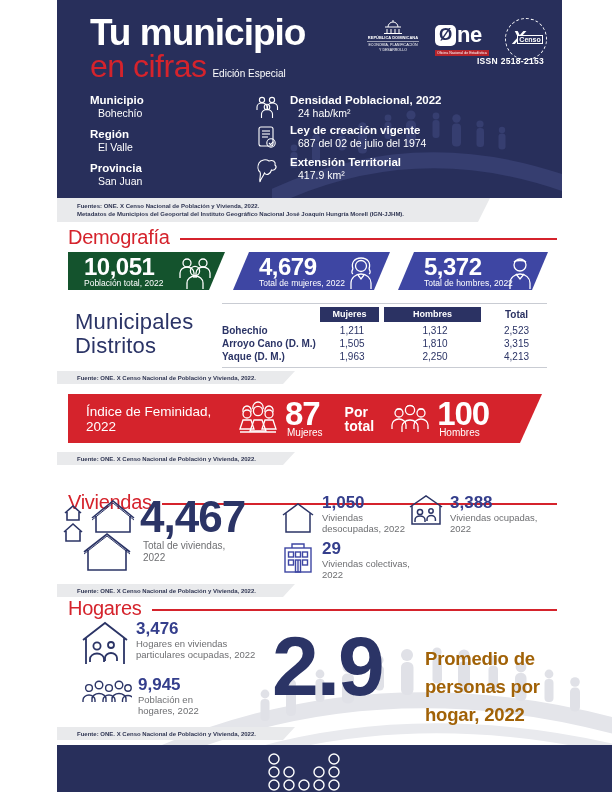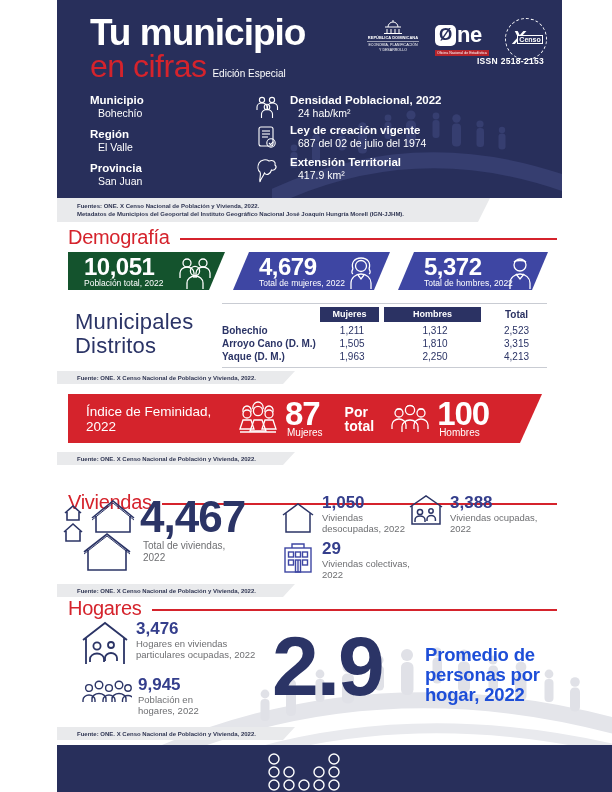--- a/index.html
+++ b/index.html
@@ -87,21 +87,21 @@
   .viv-total-lbl { position:absolute; left:143px; top:540px; color:#6e6f72; font-size:10px; line-height:12px; width:95px; }
   .mini { position:absolute; display:flex; }
   .mini-icon { flex:0 0 36px; display:flex; justify-content:center; align-items:flex-start; }
   .mini-text { margin-left:6px; }
   .mini-num { color:#343e8c; font-size:17px; font-weight:bold; line-height:17px; }
   .mini-lbl { color:#6e6f72; font-size:9.5px; line-height:11px; margin-top:1px; }
 
   
   .bg-wm { position:absolute; left:110px; top:618px; pointer-events:none; }
   .big29 { position:absolute; left:272px; top:624px; color:#2b3466; font-size:84px; font-weight:bold; letter-spacing:-2px; line-height:84px; }
-  .promedio { position:absolute; left:425px; top:645px; color:#1d4ed8; font-size:18.5px; font-weight:bold; line-height:20px; width:130px; letter-spacing:-0.2px; }
+  .promedio { position:absolute; left:425px; top:645px; color:#a16207; font-size:18.5px; font-weight:bold; line-height:28px; width:130px; letter-spacing:-0.2px; }
 
   
   .footer { position:absolute; left:57px; top:745px; width:555px; height:47px; background:#282f5b; }
   .dots { position:absolute; left:207px; top:2px; }
 
   svg.icon { display:block; }
 </style>
 </head>
 <body>
 

